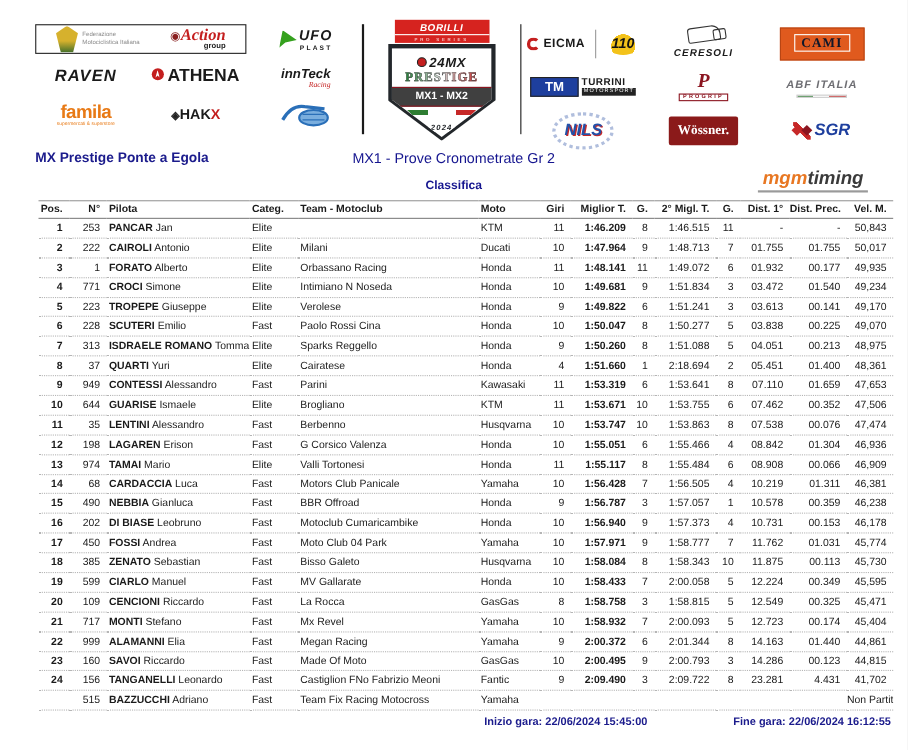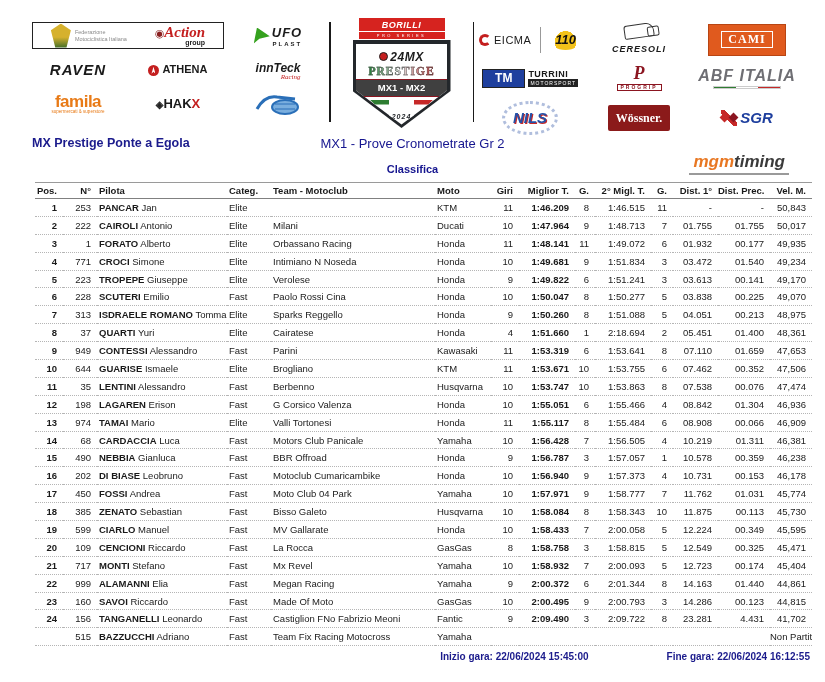--- a/index.html
+++ b/index.html
@@ -19,54 +19,54 @@
   .fmi-text { font-size:5.5px; color:#8a8a8a; text-align:left; line-height:1.25; }
   .action { text-align:right; }
   .action .main { font-family:"Liberation Serif", serif; font-style:italic; font-weight:bold; color:#c41f1f; font-size:15px; }
   .action .swirl { color:#8a2020; font-size:11px; }
   .action .sub { font-size:7px; font-weight:bold; color:#222; display:block; margin-top:-2px; }
   .ufo { display:flex; align-items:center; gap:2px; }
   .ufo-sail { width:16px; height:16px; background:#35a11e; clip-path:polygon(0 100%,20% 0,100% 55%,35% 70%); }
   .ufo .main { font-weight:bold; font-style:italic; font-size:13px; letter-spacing:1px; }
   .ufo .sub { font-size:6px; font-weight:bold; letter-spacing:2px; display:block; text-align:right; }
   .raven { font-weight:bold; font-style:italic; font-size:15px; letter-spacing:1px; }
-  .athena { display:flex; align-items:flex-end; gap:3px; font-weight:bold; font-size:11px; }
+  .athena { display:flex; align-items:flex-start; gap:3px; font-weight:bold; font-size:16px; }
   .athena-dot { width:11px; height:11px; border-radius:50%; background:#c41f1f; display:inline-block; position:relative; }
   .athena-dot::after { content:""; position:absolute; left:3px; top:2px; width:4px; height:7px; background:#fff; clip-path:polygon(0 100%,50% 0,100% 100%,50% 70%); }
   .innteck .main { font-weight:bold; font-style:italic; font-size:12px; }
   .innteck .sub { font-family:"Liberation Serif", serif; font-style:italic; color:#c41f1f; font-size:7px; display:block; text-align:right; margin-top:-2px; }
   .famila .main { color:#e87a16; font-weight:bold; font-size:17px; letter-spacing:-0.5px; }
   .famila .sub { display:block; font-size:4.5px; color:#e87a16; margin-top:-1px; }
   .hakx { font-weight:bold; font-size:13px; }
   .hakx .mark { color:#222; font-size:10px; }
   .hakx .x { color:#c41f1f; }
   .exhaust svg { display:block; }
 
   .pair-divider { width:1px; height:26px; background:#999; margin:0 4px; }
   .eicma-block { display:flex; align-items:center; gap:5px; }
   .eicma { display:flex; align-items:center; gap:3px; }
   .eicma-g { width:12px; height:12px; border:3px solid #c41f1f; border-radius:50%; border-right-color:transparent; }
-  .eicma .main { font-weight:normal; font-size:11px; letter-spacing:0.5px; }
+  .eicma .main { font-weight:bold; font-size:11px; letter-spacing:0.5px; }
   .oneten { font-weight:bold; font-style:italic; font-size:13px; color:#111; background:radial-gradient(circle at 50% 60%, #f3c21a 0 55%, transparent 56%); padding:3px 5px; border-radius:50%; }
   .ceresoli { text-align:center; }
   .ceresoli-truck { width:30px; height:14px; margin:0 auto 1px; border:1.5px solid #333; border-radius:3px 8px 2px 2px; position:relative; transform:rotate(-8deg); }
   .ceresoli-truck::after { content:""; position:absolute; right:-6px; bottom:-1px; width:10px; height:8px; border:1.5px solid #333; border-radius:2px; }
   .ceresoli .main { font-weight:bold; font-style:italic; font-size:9px; letter-spacing:1px; }
-  .cami { background:#e05a1e; color:#ffffff; border:1px solid #b84513; padding:5px 12px 7px; }
+  .cami { background:#e05a1e; color:#0f172a; border:1px solid #b84513; padding:5px 12px 7px; }
   .cami .main { font-family:"Liberation Serif", serif; font-weight:bold; font-size:12px; letter-spacing:1px; border:1px solid #fff; padding:1px 6px; display:inline-block; }
   .turrini { display:flex; align-items:center; gap:3px; }
   .turrini .tm { background:#1e3f9e; color:#fff; font-weight:bold; font-size:12px; padding:2px 12px; border:1.5px solid #222; }
   .turrini .stack { text-align:left; }
   .turrini .main { font-weight:bold; font-size:9px; letter-spacing:0.5px; display:block; border-bottom:1px solid #222; }
   .turrini .sub { font-size:5px; background:#222; color:#fff; display:block; padding:0.5px 2px; letter-spacing:1px; }
   .progrip { text-align:center; }
   .progrip .p { font-family:"Liberation Serif", serif; font-weight:bold; font-style:italic; font-size:18px; color:#8b1520; line-height:0.8; }
   .progrip .main { display:block; font-size:5px; font-weight:bold; color:#8b1520; border:1px solid #8b1520; padding:0 3px; letter-spacing:2px; margin-top:1px; }
   .abf { text-align:center; }
-  .abf .main { font-weight:bold; font-style:italic; font-size:16px; color:#6e6e73; letter-spacing:1px; }
+  .abf .main { font-weight:bold; font-style:italic; font-size:10px; color:#6e6e73; letter-spacing:1px; }
   .abf .flag { display:block; height:3px; width:70%; margin:1px auto 0; background:linear-gradient(90deg,#2e7d32 0 33%,#fff 33% 66%,#c62828 66%); border:0.5px solid #ccc; }
   .nils { position:relative; width:56px; height:34px; display:flex; align-items:center; justify-content:center; }
   .nils::before { content:""; position:absolute; inset:0; border-radius:50%; border:3px dotted #b0bedd; }
   .nils .main { position:relative; font-weight:bold; font-style:italic; font-size:15px; color:#2451a8; text-shadow:1px 1px 0 #c62828; }
   .wossner { background:#8b1a1a; color:#fff; padding:4px 8px 5px; border-radius:2px; }
   .wossner .main { font-weight:bold; font-size:12px; font-family:"Liberation Serif", serif; }
   .sgr { display:flex; align-items:center; gap:3px; }
   .sgr-diamonds { display:inline-block; width:16px; height:16px; background:
       linear-gradient(45deg,transparent 40%, #c62828 40% 60%, transparent 60%); position:relative; }
   .sgr-diamonds::before, .sgr-diamonds::after { content:""; position:absolute; width:7px; height:7px; background:#c62828; transform:rotate(45deg); }

